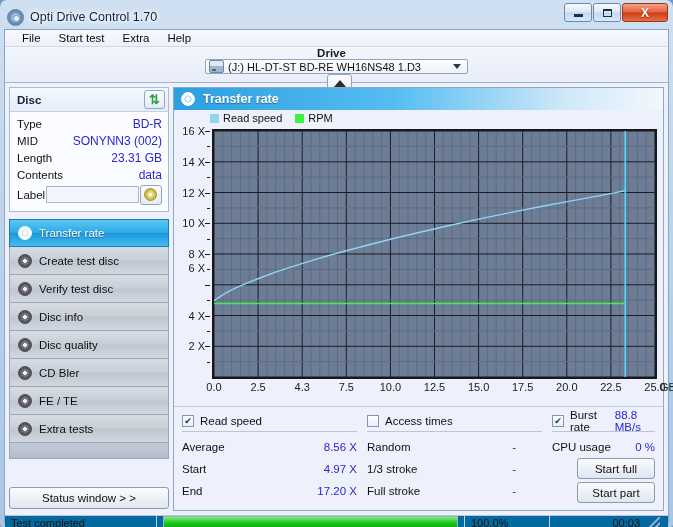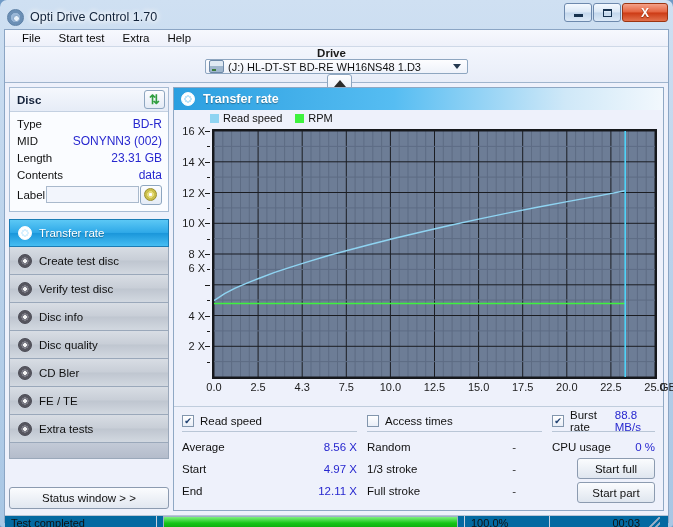--- a/index.html
+++ b/index.html
@@ -532,21 +532,21 @@
                 <div class="res-row">
                   <span>Average</span>
                   <span class="v">8.56 X</span>
                 </div>
                 <div class="res-row">
                   <span>Start</span>
                   <span class="v">4.97 X</span>
                 </div>
                 <div class="res-row">
                   <span>End</span>
-                  <span class="v">12.11 X</span>
+                  <span class="v">17.20 X</span>
                 </div>
               </div>
 
               <div>
                 <div class="res-head">
                   <span class="chk"></span>
                   <span class="lbl">Access times</span>
                 </div>
                 <div class="res-row">
                   <span>Random</span>

